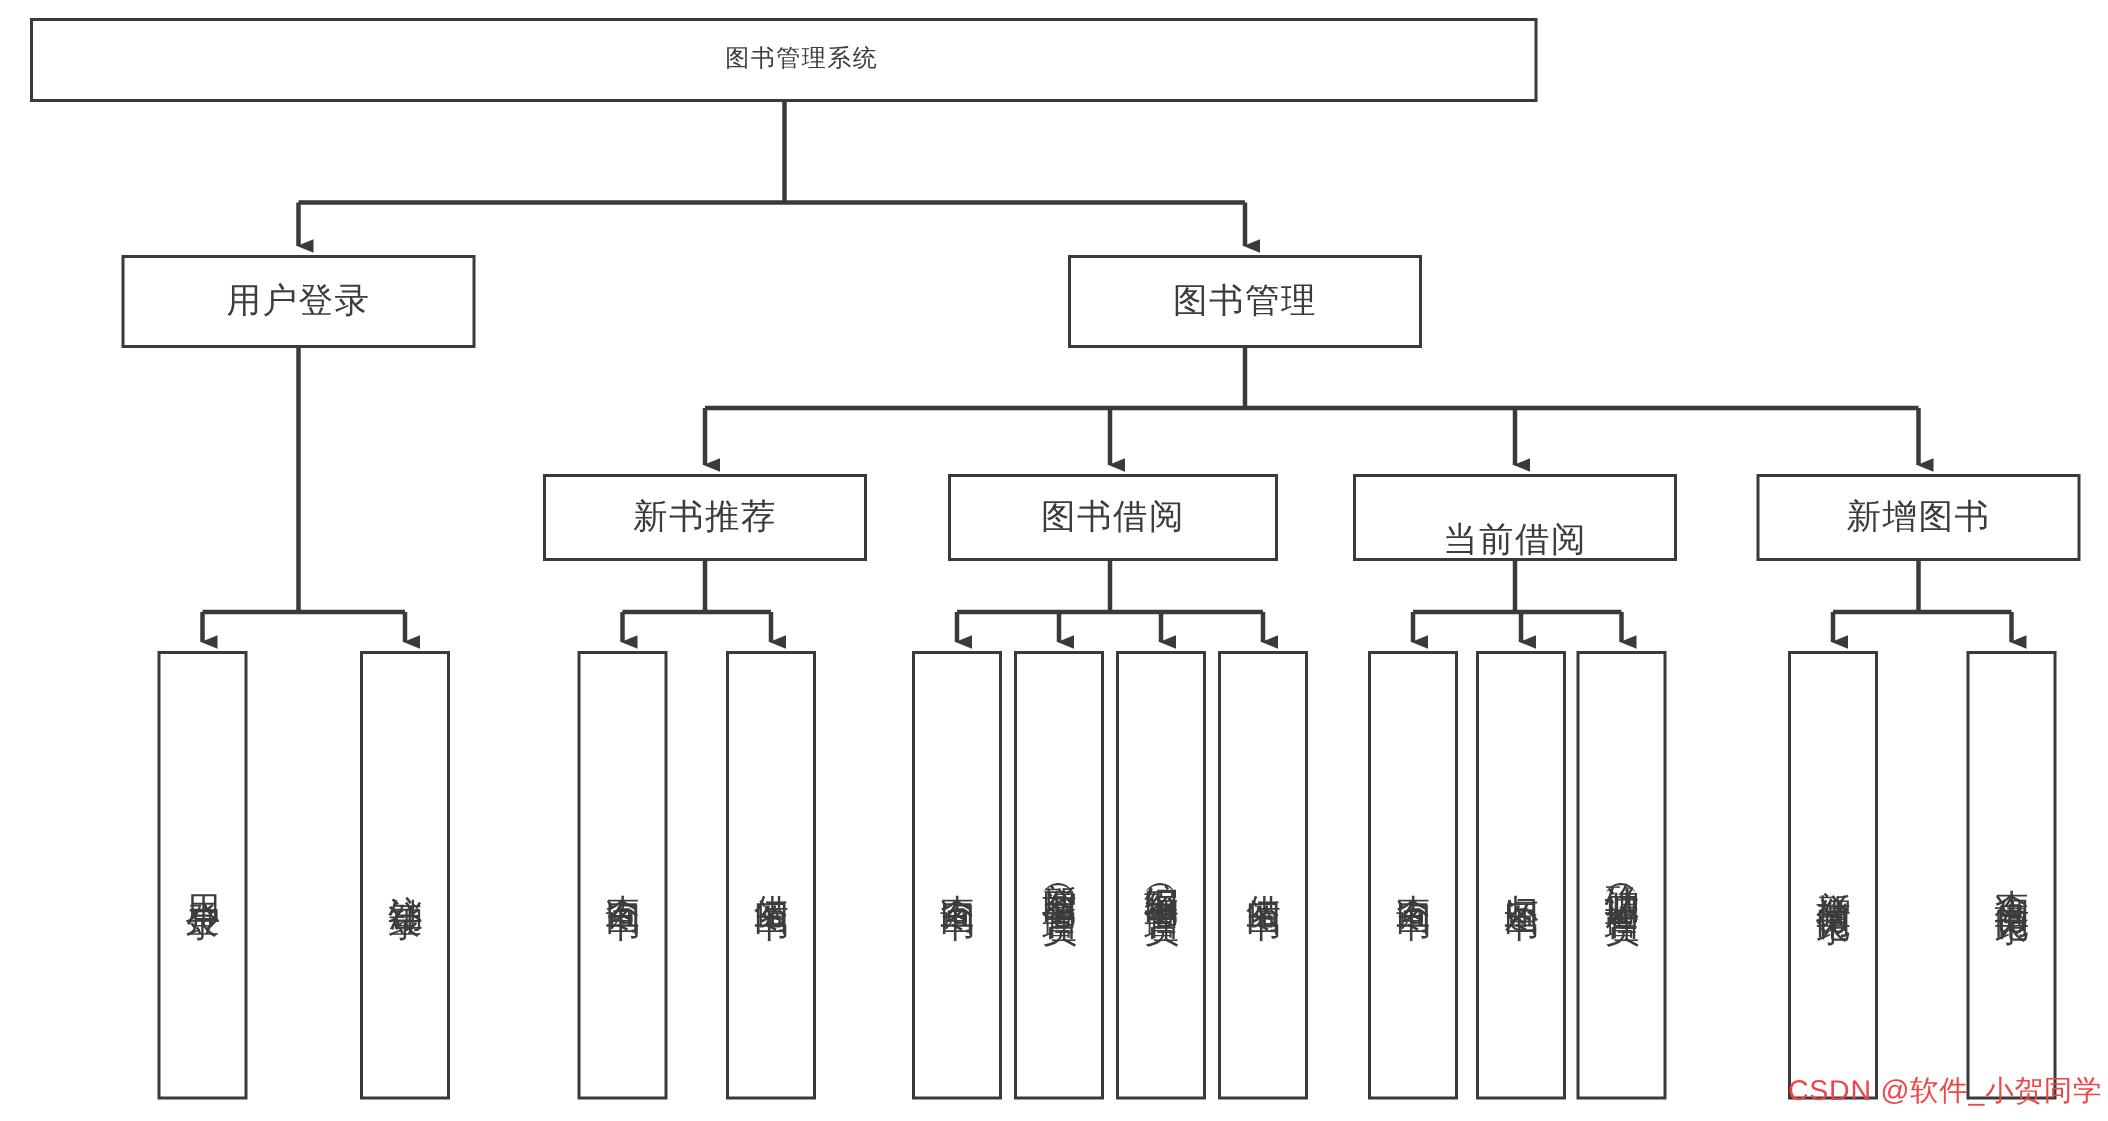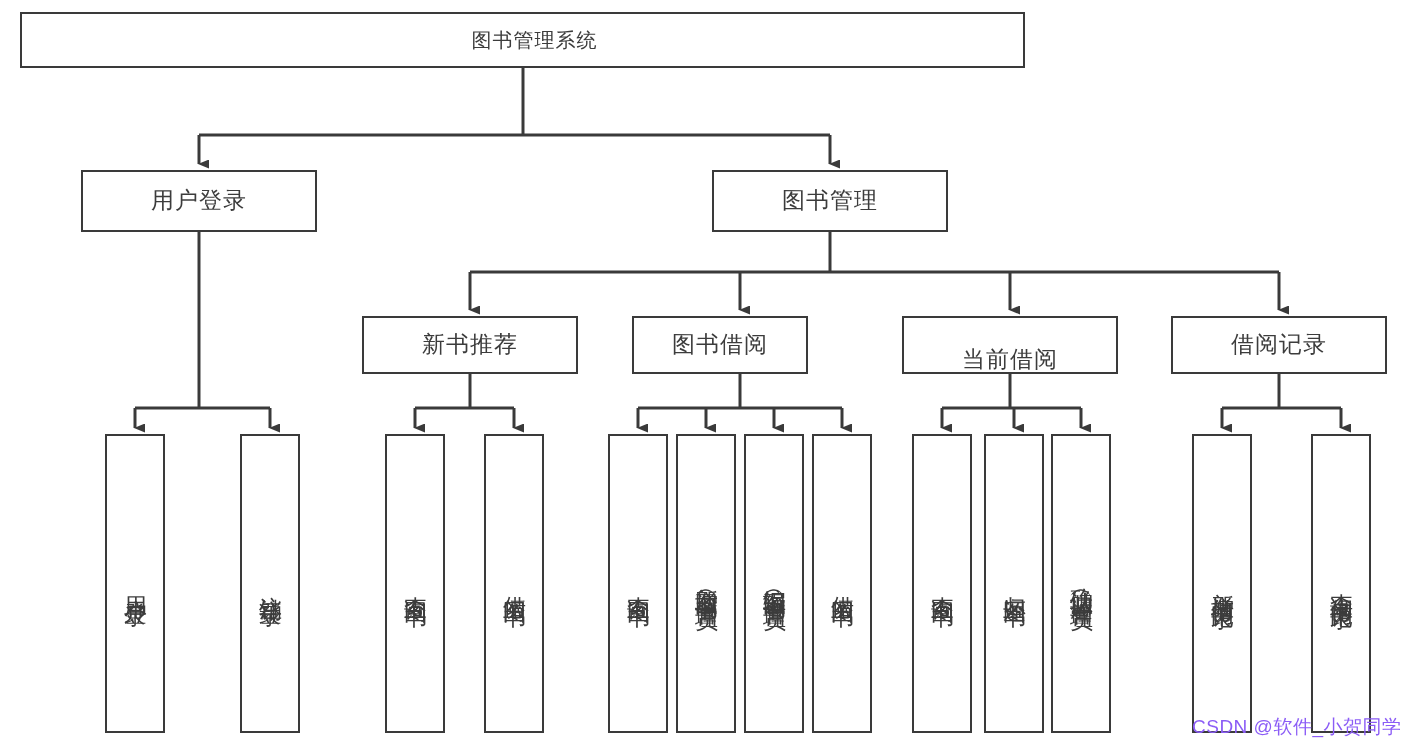--- a/index.html
+++ b/index.html
@@ -49,26 +49,26 @@
   }
   .node.vert .vtext {
     writing-mode: vertical-rl;
     text-orientation: upright;
     line-height: 1.12;
     letter-spacing: 3px;
     white-space: nowrap;
     display: block;
   }
   .node.root {
-    font-size: 20px;
+    font-size: 16px;
     padding-left: 24px;
   }
   .watermark {
     position: absolute;
-    color: #8b5cf6;
+    color: #ef4444;
     font-size: 19px;
     letter-spacing: 0.5px;
     white-space: nowrap;
     pointer-events: none;
   }
 </style>
 </head>
 <body>
 
 <div id="diagram-root">
@@ -132,28 +132,28 @@
   <div class="node horiz" style="left:81px; top:170px; width:236px; height:62px;">
     <span>用户登录</span>
   </div>
   <div class="node horiz" style="left:362px; top:316px; width:216px; height:58px;">
     <span>新书推荐</span>
   </div>
 
   <div class="node horiz" style="left:712px; top:170px; width:236px; height:62px;">
     <span>图书管理</span>
   </div>
-  <div class="node horiz" style="left:632px; top:316px; width:176px; height:58px;">
+  <div class="node horiz" style="left:632px; top:316px; width:220px; height:58px;">
     <span>图书借阅</span>
   </div>
   <div class="node horiz" style="left:902px; top:316px; width:216px; height:58px;align-items:flex-end;">
     <span>当前借阅</span>
   </div>
   <div class="node horiz" style="left:1171px; top:316px; width:216px; height:58px;">
-    <span>借阅记录</span>
+    <span>新增图书</span>
   </div>
 
   <div class="node vert" style="left:105px; top:434px; width:60px; height:299px;">
     <span class="vtext">用户登录</span>
   </div>
   <div class="node vert" style="left:240px; top:434px; width:60px; height:299px;">
     <span class="vtext">注销登录</span>
   </div>
 
   <div class="node vert" style="left:385px; top:434px; width:60px; height:299px;">

